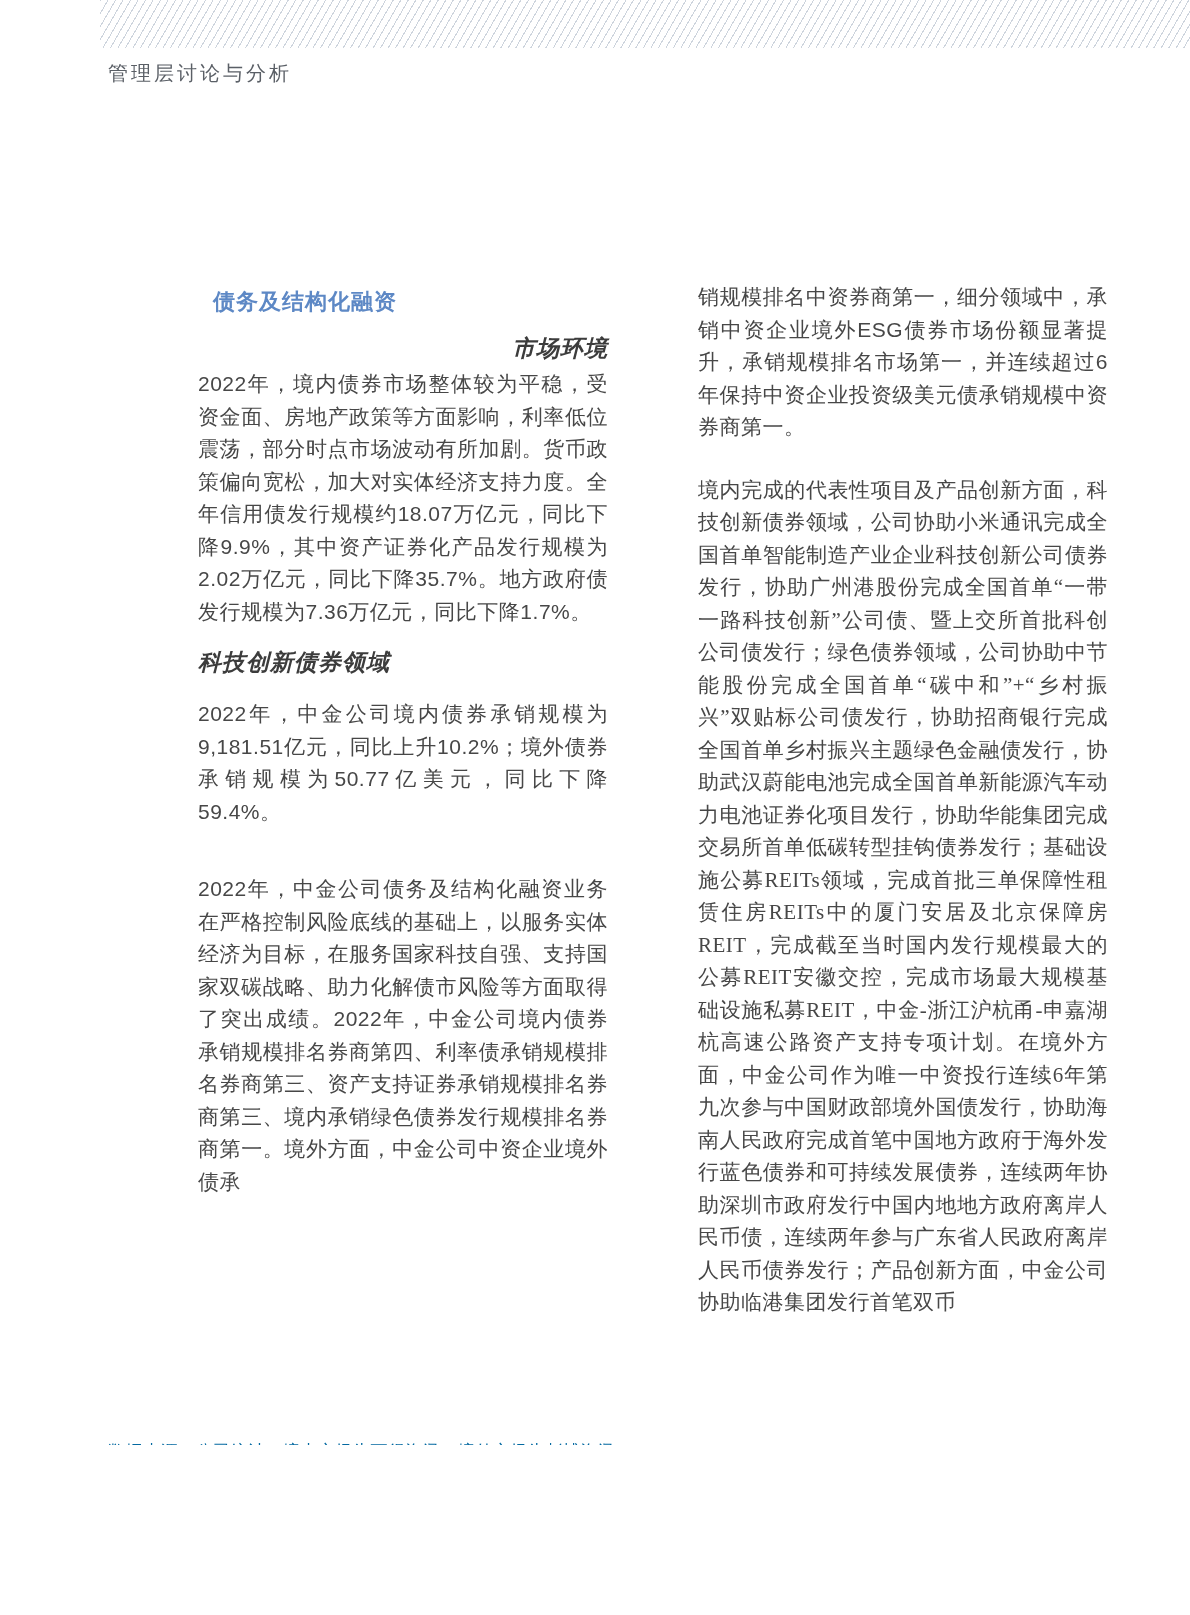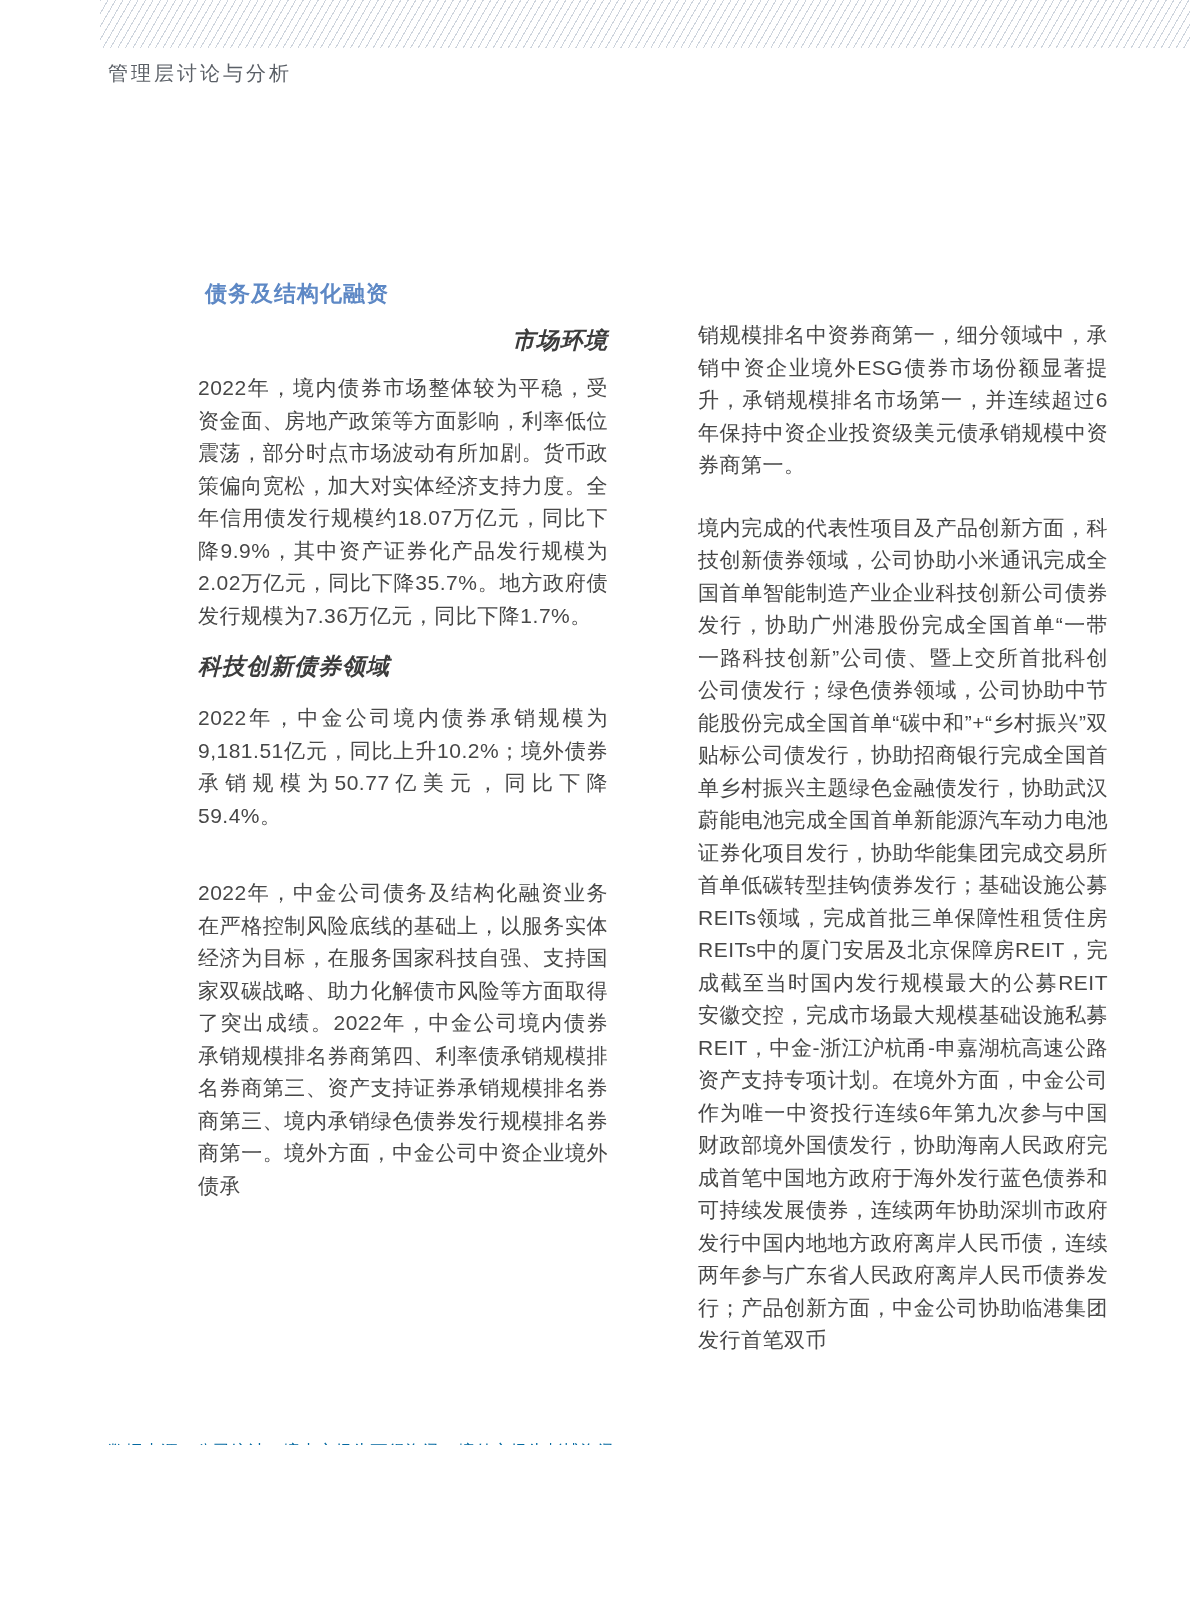--- a/index.html
+++ b/index.html
@@ -36,23 +36,23 @@
     font-size: 20px;
     color: #5a5f66;
     letter-spacing: 3px;
     font-weight: 400;
   }
   .col {
     position: absolute;
     width: 410px;
   }
   .col-left  { left: 198px; top: 272px; }
-  .col-right { left: 698px; top: 281px; margin-top: 38px; }
+  .col-right { left: 698px; top: 281px; }
   .section-title {
-    margin: 7px;
+    margin: 15px;
     font-size: 22px;
     line-height: 30px;
     font-weight: 700;
     color: #5d88c5;
     letter-spacing: 1px;
   }
   .subhead {
     margin: 0;
     font-size: 23px;
     line-height: 30px;
@@ -67,25 +67,25 @@
   p.body {
     margin: 0;
     font-size: 21px;
     line-height: 32.5px;
     color: #474747;
     text-align: justify;
     text-justify: inter-ideograph;
     letter-spacing: 0.5px;
     font-weight: 300;
   }
-  .col-left  p.p1 { margin-top: 16px; }
+  .col-left  p.p1 { margin-top: 4px; }
   .col-left  p.p2 { margin-top: 37px; }
   .col-left  p.p3 { margin-top: 20px; }
   .col-left  p.p4 { margin-top: 45px; }
-  .col-right p.p2 { margin-top: 30px; }
+  .col-right p.p2 { margin-top: 30px; font-family: Liberation Serif, serif; }
   .footnote {
     position: absolute;
     left: 108px;
     margin: 0;
     font-size: 17px;
     color: #0369a1;
     letter-spacing: 0.5px;
     font-weight: 300;
   }
   .footnote.fn-source { top: 1440px; }

